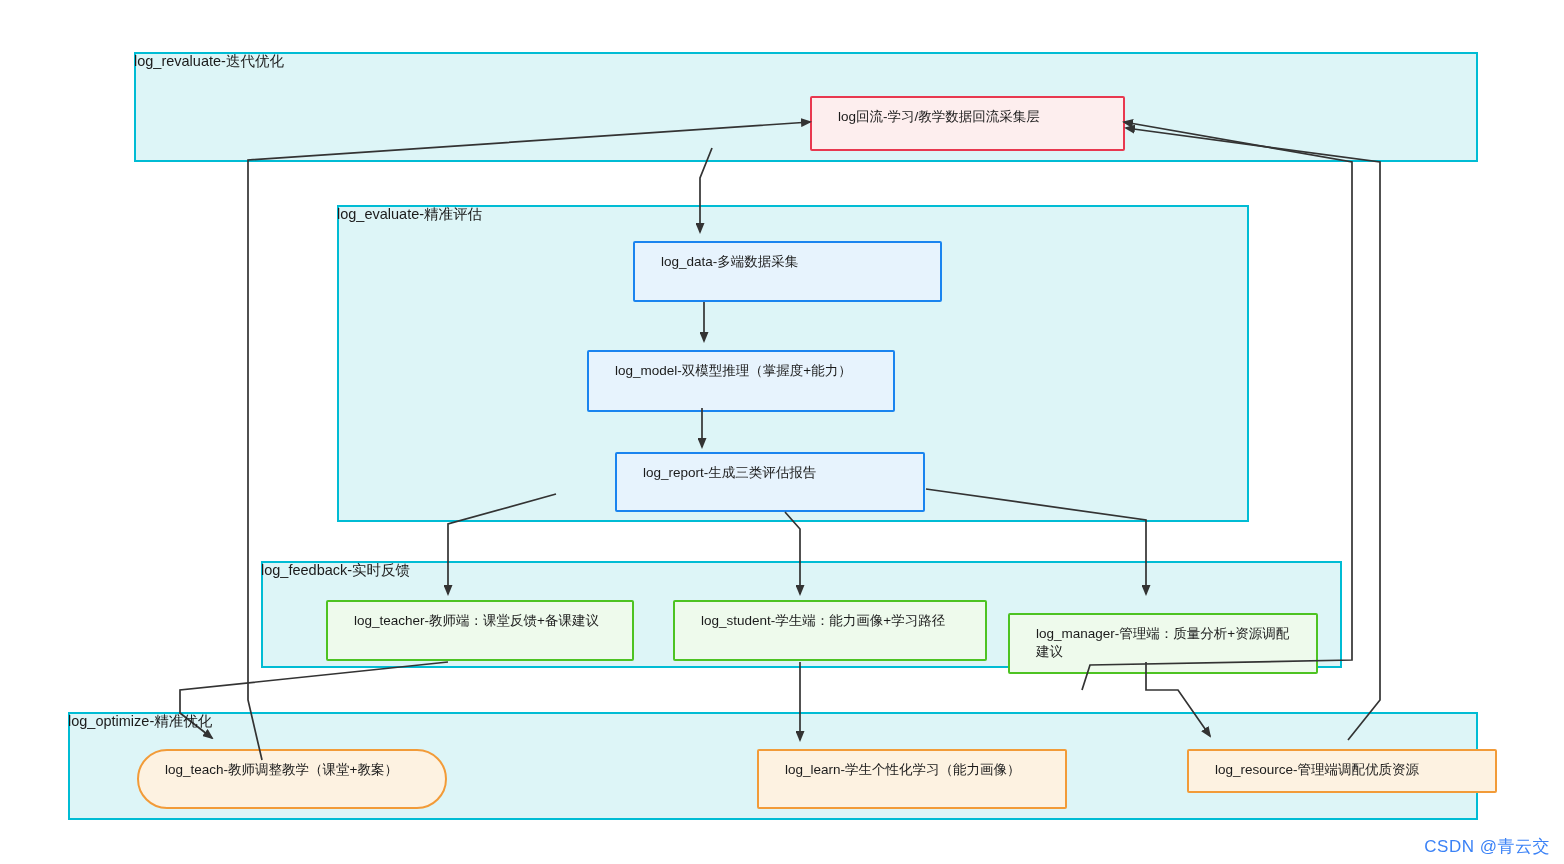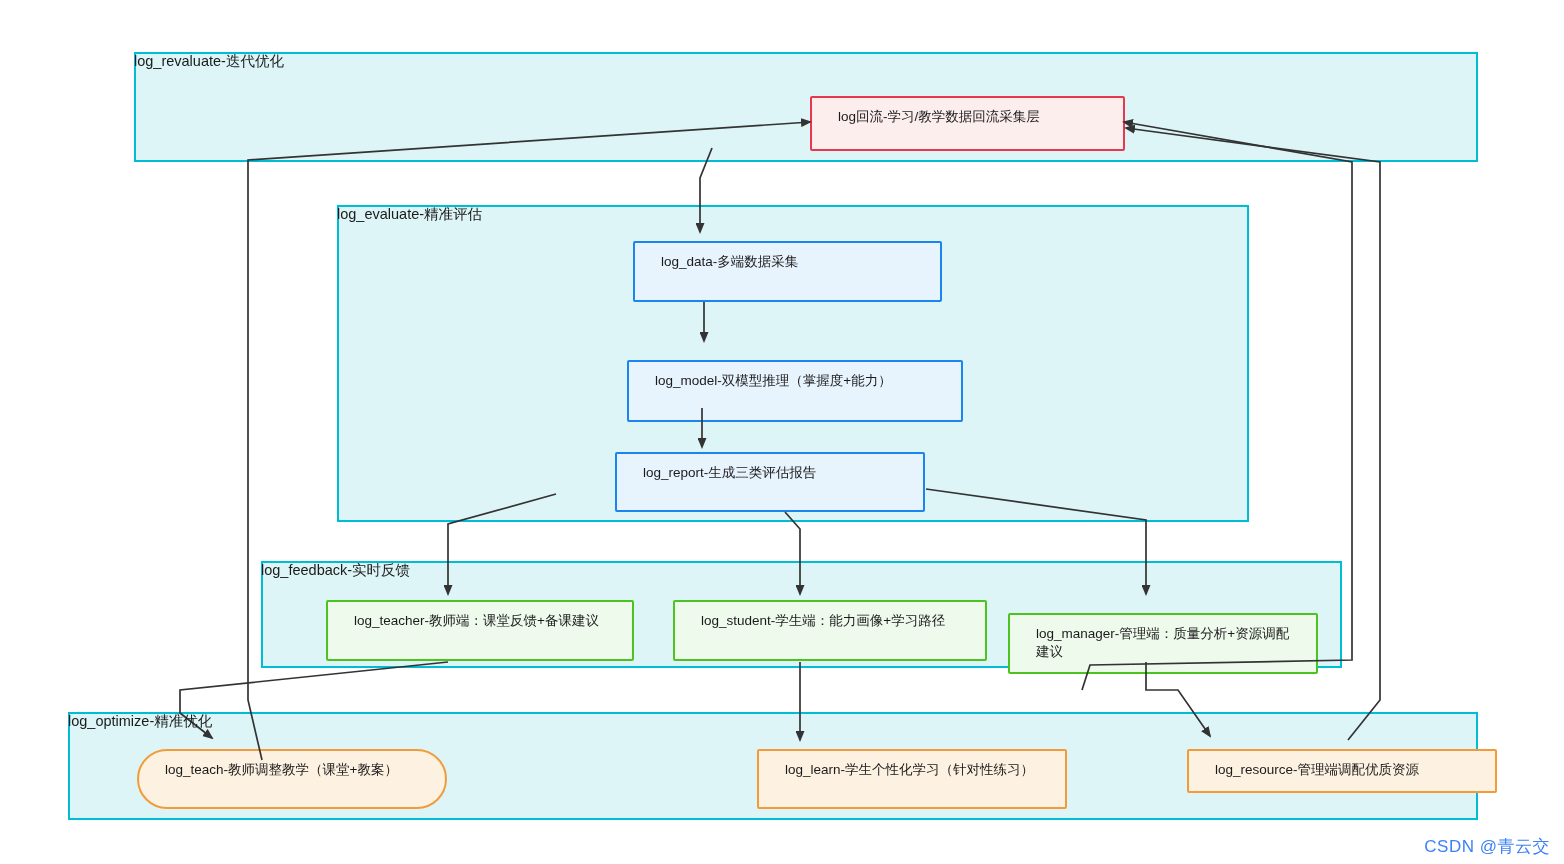--- a/index.html
+++ b/index.html
@@ -134,21 +134,21 @@
   </svg>
 
   <div class="node red" style="left:810px; top:96px; width:315px; height:55px;">
     <span>log回流-学习/教学数据回流采集层</span>
   </div>
 
   <div class="node blue" style="left:633px; top:241px; width:309px; height:61px;">
     <span>log_data-多端数据采集</span>
   </div>
 
-  <div class="node blue" style="left:587px; top:360px; width:336px; height:62px;margin-left:40px;">
+  <div class="node blue" style="left:587px; top:350px; width:308px; height:62px;">
     <span>log_model-双模型推理（掌握度+能力）</span>
   </div>
 
   <div class="node blue" style="left:615px; top:452px; width:310px; height:60px;">
     <span>log_report-生成三类评估报告</span>
   </div>
 
   <div class="node green" style="left:326px; top:600px; width:308px; height:61px;">
     <span>log_teacher-教师端：课堂反馈+备课建议</span>
   </div>
@@ -159,21 +159,21 @@
 
   <div class="node green" style="left:1008px; top:600px; width:310px; height:61px;margin-top:13px;">
     <span>log_manager-管理端：质量分析+资源调配建议</span>
   </div>
 
   <div class="node orange" style="left:137px; top:749px; width:310px; height:60px;border-radius:30px;">
     <span>log_teach-教师调整教学（课堂+教案）</span>
   </div>
 
   <div class="node orange" style="left:757px; top:749px; width:310px; height:60px;">
-    <span>log_learn-学生个性化学习（针对性练习）</span>
+    <span>log_learn-学生个性化学习（能力画像）</span>
   </div>
 
   <div class="node orange" style="left:1187px; top:749px; width:310px; height:44px;">
     <span>log_resource-管理端调配优质资源</span>
   </div>
 
   <div class="watermark">CSDN @青云交</div>
 
 </div>
 

